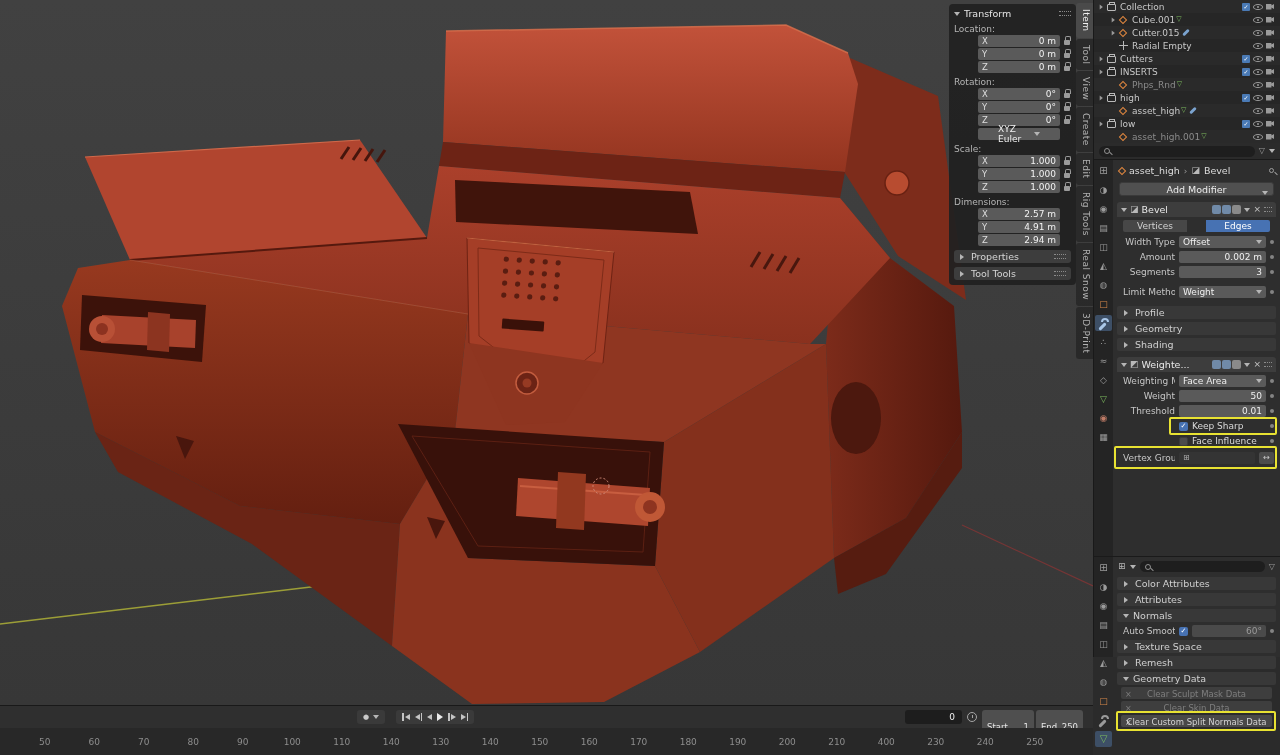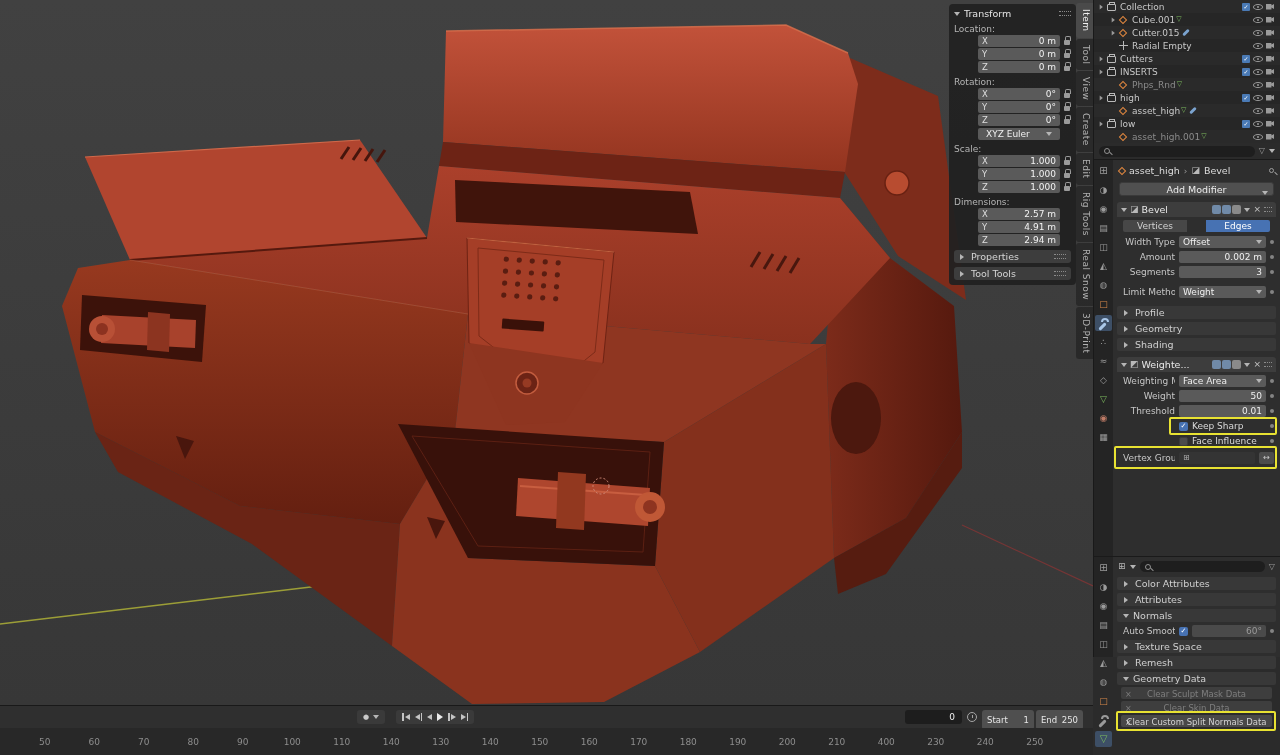--- a/index.html
+++ b/index.html
@@ -21,21 +21,21 @@
   .npsec{font-size:9px;color:#b4b4b4;margin:4px 0 1px}
   .nprow{display:flex;align-items:center;gap:3px;margin:1px 0 1px 24px}
   .nfld{flex:1;display:flex;align-items:center;height:12px;background:#5a5a5a;border-radius:2px;padding:0 4px;min-width:0}
   .nfld .ax{font-size:8.5px;color:#dedede}
   .nfld .val{margin-left:auto;font-size:9px;color:#f2f2f2;white-space:nowrap}
   .lock{position:relative;width:8px;height:10px;flex:0 0 8px}
   .lock::before{content:"";position:absolute;top:0;left:2px;width:4px;height:4px;border:1px solid #9a9a9a;border-bottom:none;border-radius:2px 2px 0 0}
   .lock::after{content:"";position:absolute;top:4px;left:1px;width:6px;height:5px;background:#9a9a9a;border-radius:1px}
   .lock.ghost{visibility:hidden}
   .npdrop{display:flex;align-items:center;height:12px;background:#5a5a5a;border-radius:2px;
-    margin:2px 11px 2px 24px;padding:0 8px;font-size:9px;color:#f0f0f0;justify-content:space-between}
+    margin:2px 11px 2px 24px;padding:0 20px;font-size:9px;color:#f0f0f0;justify-content:space-between}
   .npcollapse{display:flex;align-items:center;gap:4px;height:13px;background:#3d3d3d;border-radius:3px;
     margin-top:4px;padding:0 5px;font-size:9.5px;color:#d5d5d5}
 
   
   .ntabs{position:absolute;top:3px;right:0;width:17px;display:flex;flex-direction:column;gap:1px;z-index:4}
   .ntab{writing-mode:vertical-rl;font-size:9px;line-height:1;color:#b0b0b0;background:rgba(40,40,40,.92);
     padding:6px 3px;border-radius:3px 0 0 3px;text-align:center;letter-spacing:.5px}
   .ntab.active{background:#4a4a4a;color:#f0f0f0}
 
   
@@ -163,21 +163,21 @@
   .tbtn{display:flex;align-items:center;gap:1px;padding:0 1px}
   .trl{width:0;height:0;border-top:3.5px solid transparent;border-bottom:3.5px solid transparent;border-right:5px solid #c4c4c4}
   .trr{width:0;height:0;border-top:3.5px solid transparent;border-bottom:3.5px solid transparent;border-left:5px solid #c4c4c4}
   .trr.big{border-top-width:4.5px;border-bottom-width:4.5px;border-left-width:6.5px;border-left-color:#ececec}
   .tbar{width:1.5px;height:8px;background:#c4c4c4}
   .framefld{position:absolute;left:905px;top:4px;width:57px;height:14px;background:#1d1d1d;border-radius:3px;
     display:flex;align-items:center;justify-content:flex-end;padding:0 7px;font-size:9px;color:#ececec}
   .clock{position:absolute;left:967px;top:6px;width:10px;height:10px;border:1px solid #a5a5a5;border-radius:50%}
   .clock::after{content:"";position:absolute;left:4px;top:2px;width:1px;height:3px;background:#a5a5a5}
   .rangefld{position:absolute;top:4px;height:14px;background:#4f4f4f;border-radius:3px;display:flex;align-items:center;
-    justify-content:space-between;padding:10px 5px;font-size:8.5px;color:#e6e6e6}
+    justify-content:space-between;padding:17px 5px;font-size:8.5px;color:#e6e6e6}
   .startfld{left:982px;width:52px}
   .endfld{left:1036px;width:47px}
   .ruler{position:relative;height:27px;background:#282828;display:flex;padding-left:20px;align-items:center}
   .rcell{flex:0 0 49.5px;text-align:center;font-size:9px;color:#8d8d8d}
 </style>
 </head>
 <body>
 
 <div class="app">
 

